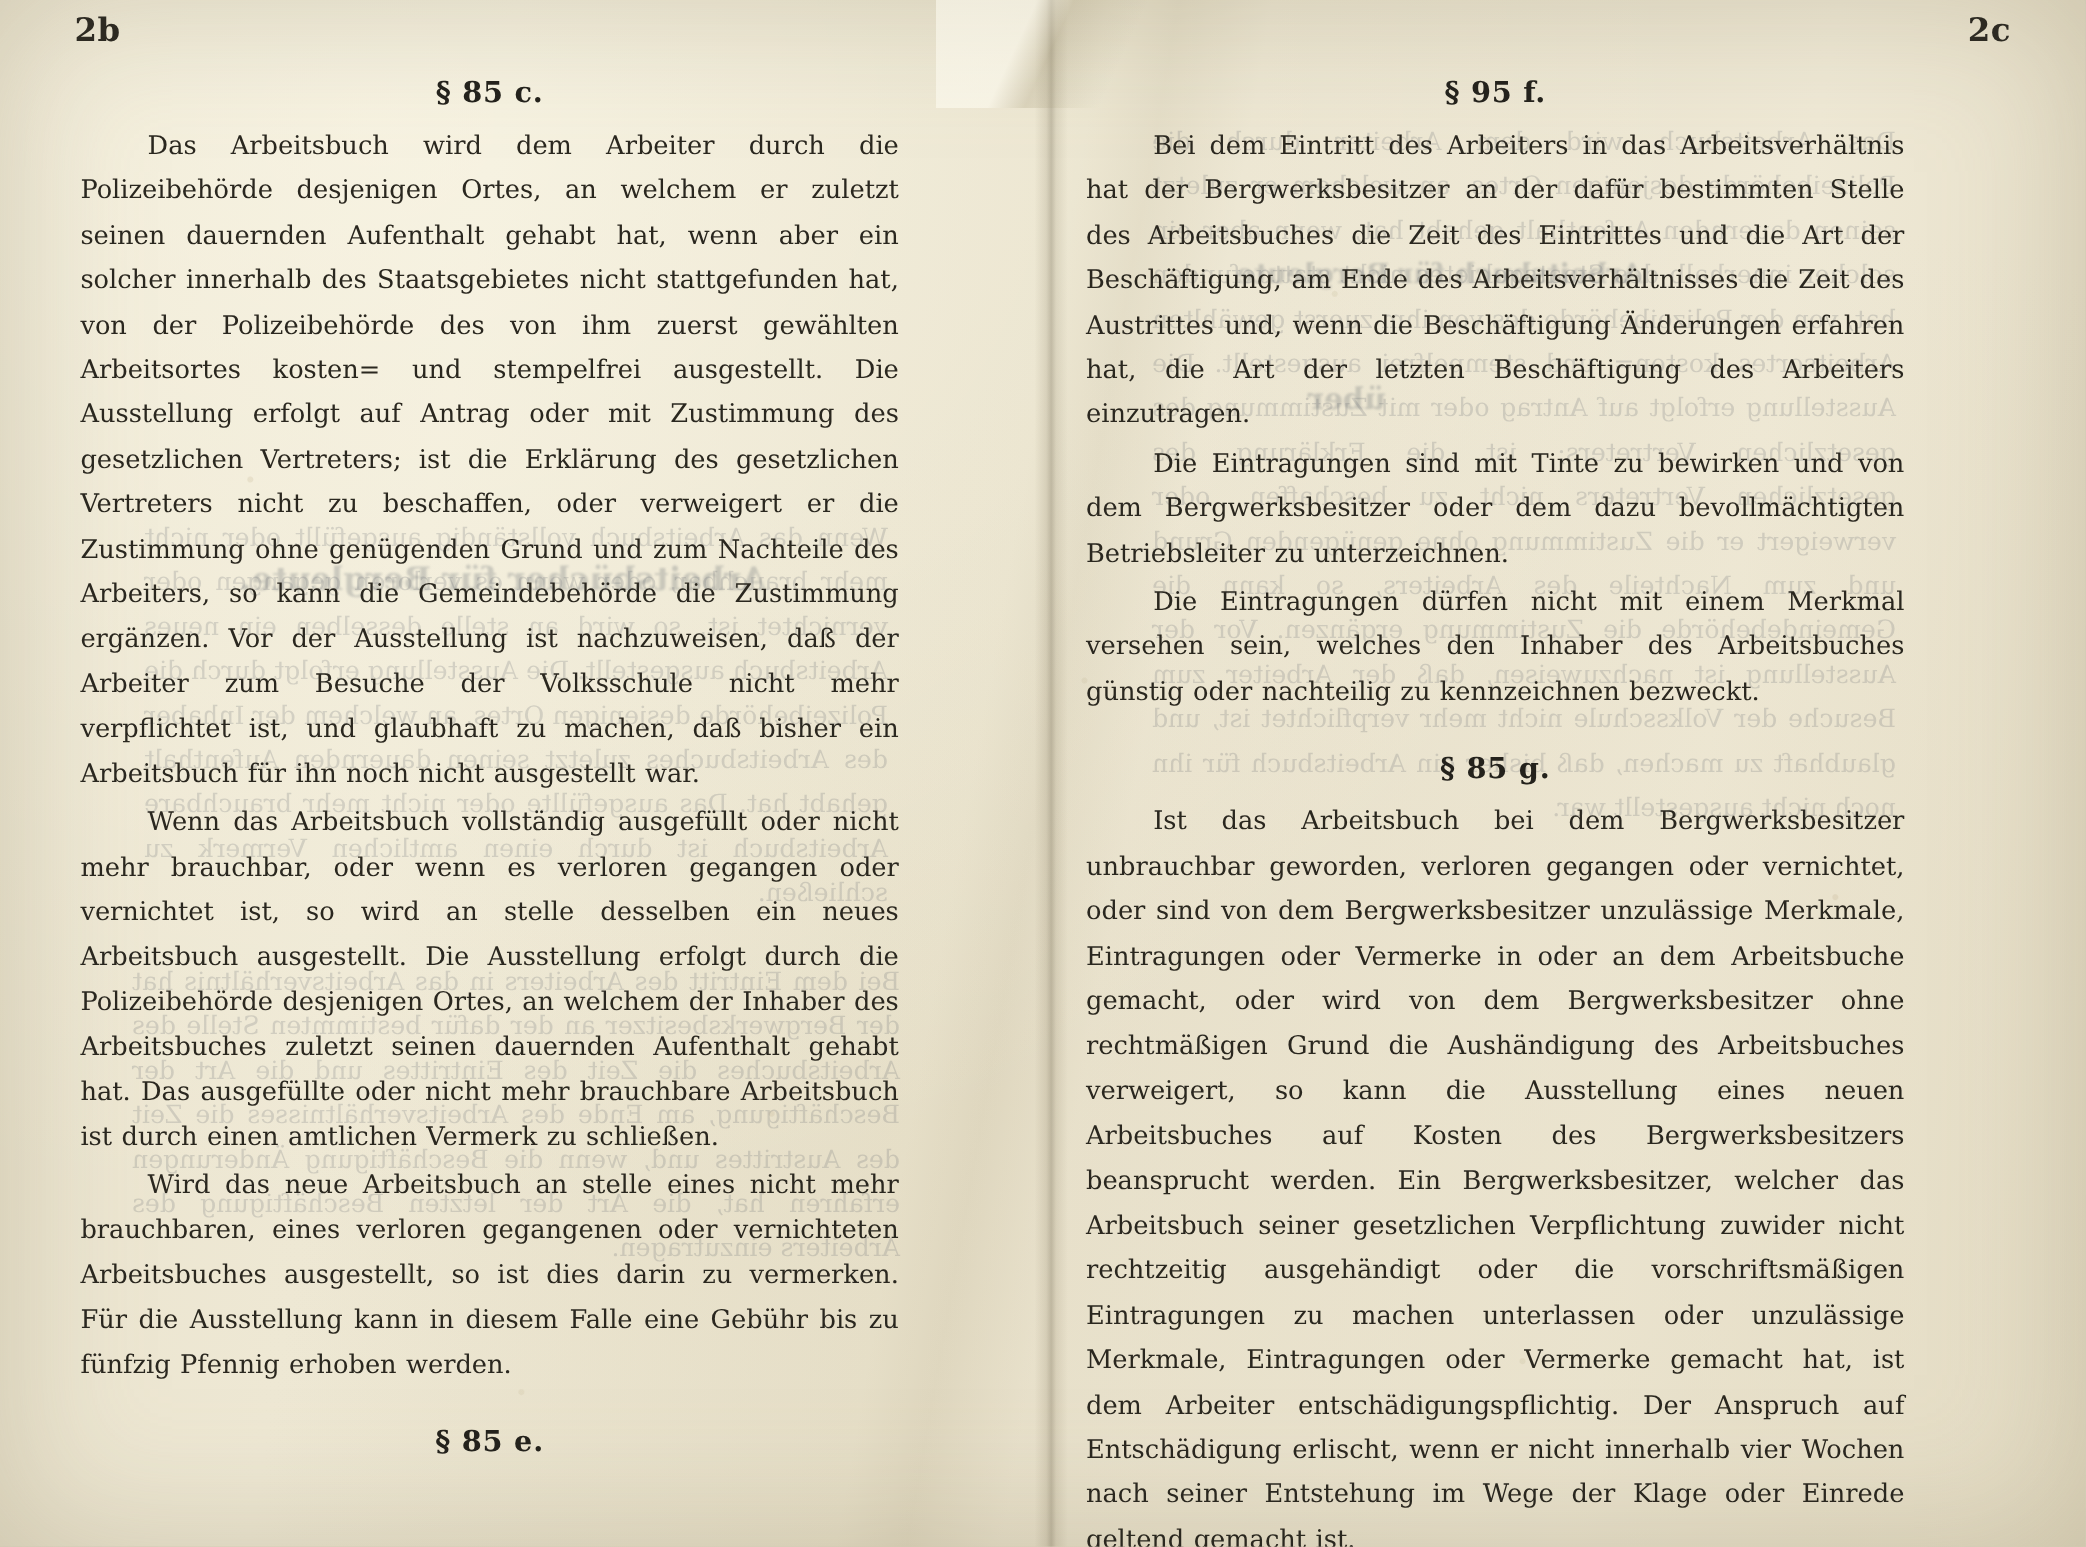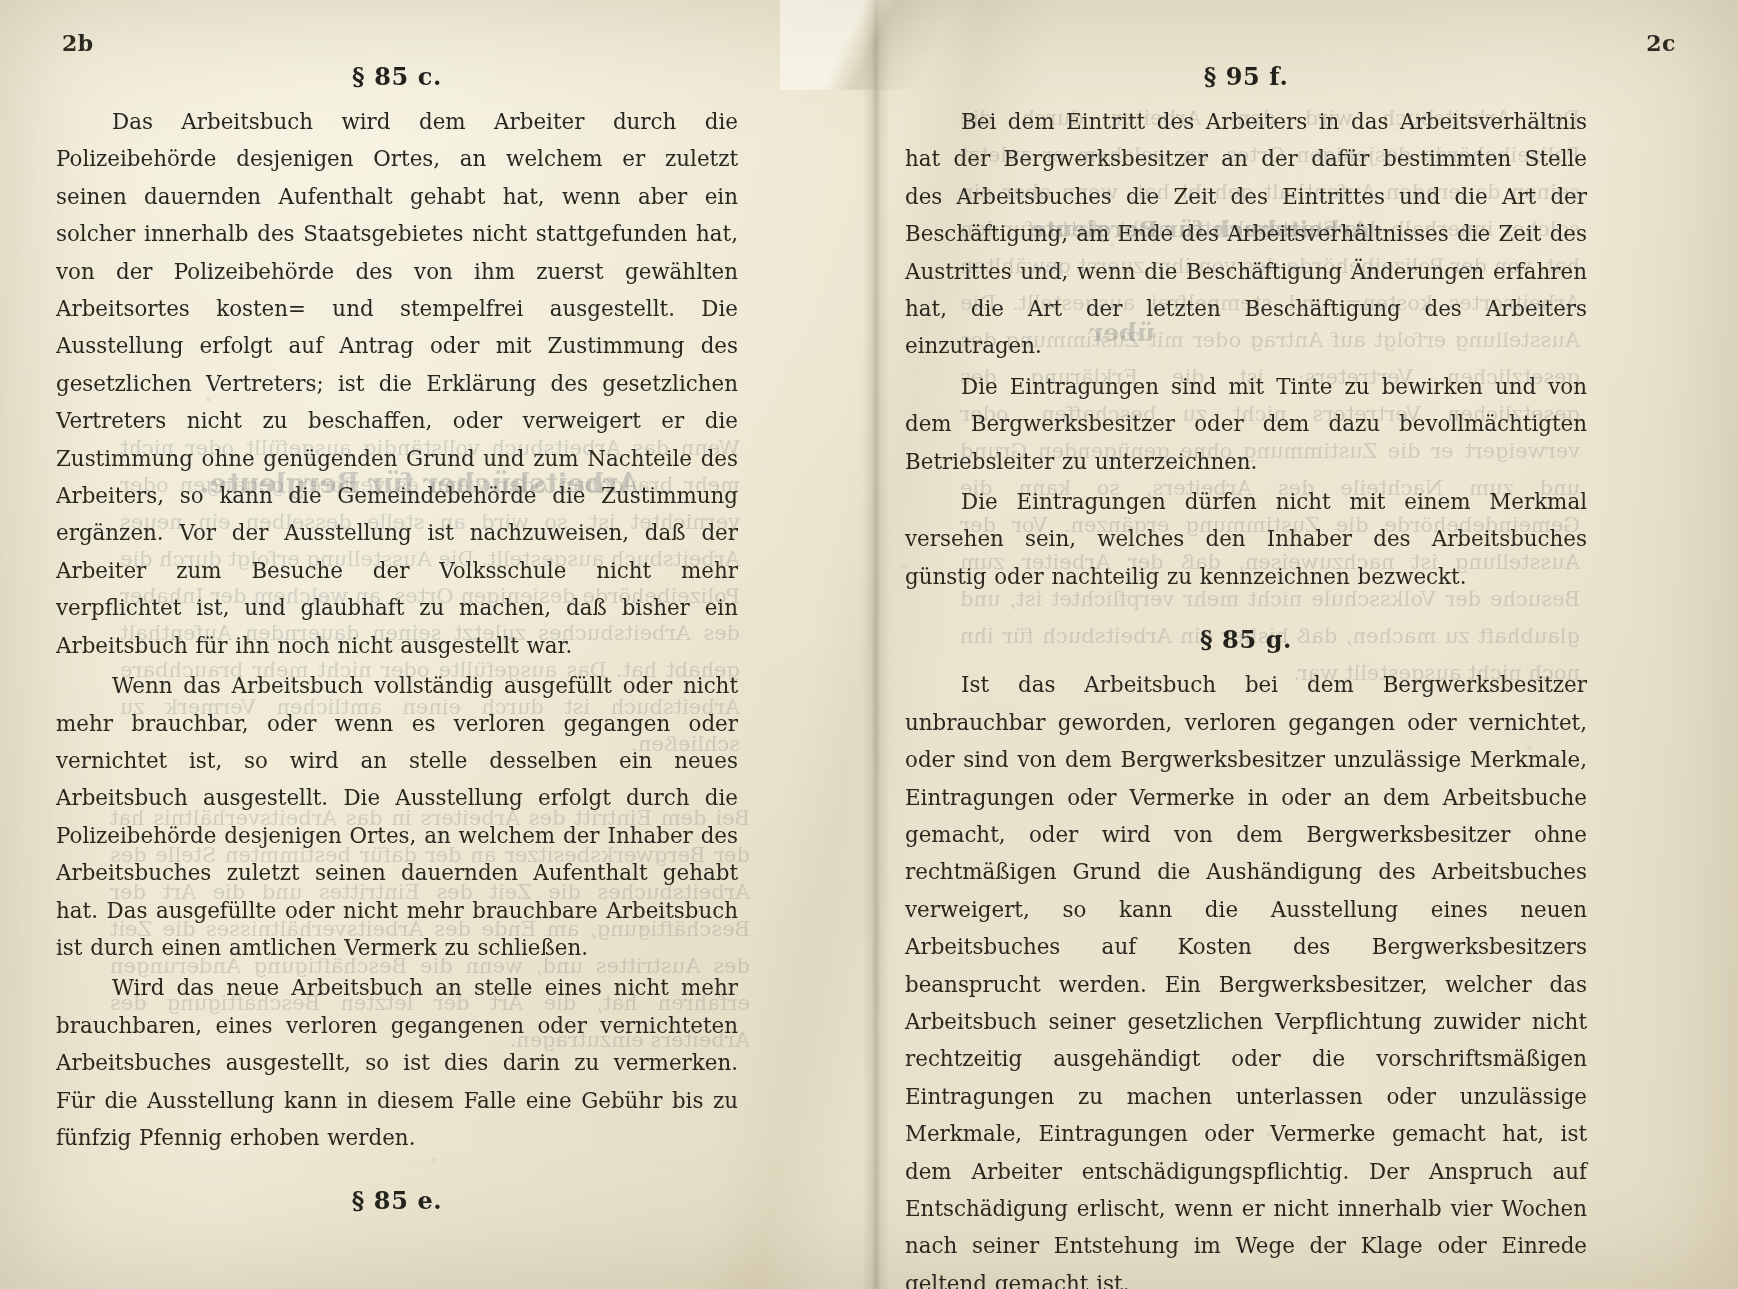--- a/index.html
+++ b/index.html
@@ -63,38 +63,38 @@
     left: 780px;
     width: 180px;
     height: 90px;
     background: linear-gradient(115deg, rgba(255,253,243,0.55) 0 38%, rgba(160,148,116,0.25) 52%, rgba(255,253,243,0.0) 80%);
     pointer-events: none;
   }
 
   
   .folio {
     position: absolute;
-    top: 30px;
+    top: 10px;
     font-family: "DejaVu Serif", "Liberation Serif", serif;
     font-weight: 700;
-    font-size: 22px;
+    font-size: 27px;
     color: #2d2a22;
     letter-spacing: .5px;
   }
   .folio-left  { left: 62px; }
   .folio-right { right: 62px; }
 
   
   .page {
     position: absolute;
     top: 56px;
     width: 682px;
     height: 1200px;
   }
-  .page-left  { left: 56px; }
+  .page-left  { left: 67px; }
   .page-right { left: 905px; }
 
   .sec-head {
     text-align: center;
     font-weight: 700;
     font-size: 24px;
     color: #24221c;
     margin: 30px 0 12px 0;
     letter-spacing: .6px;
   }

